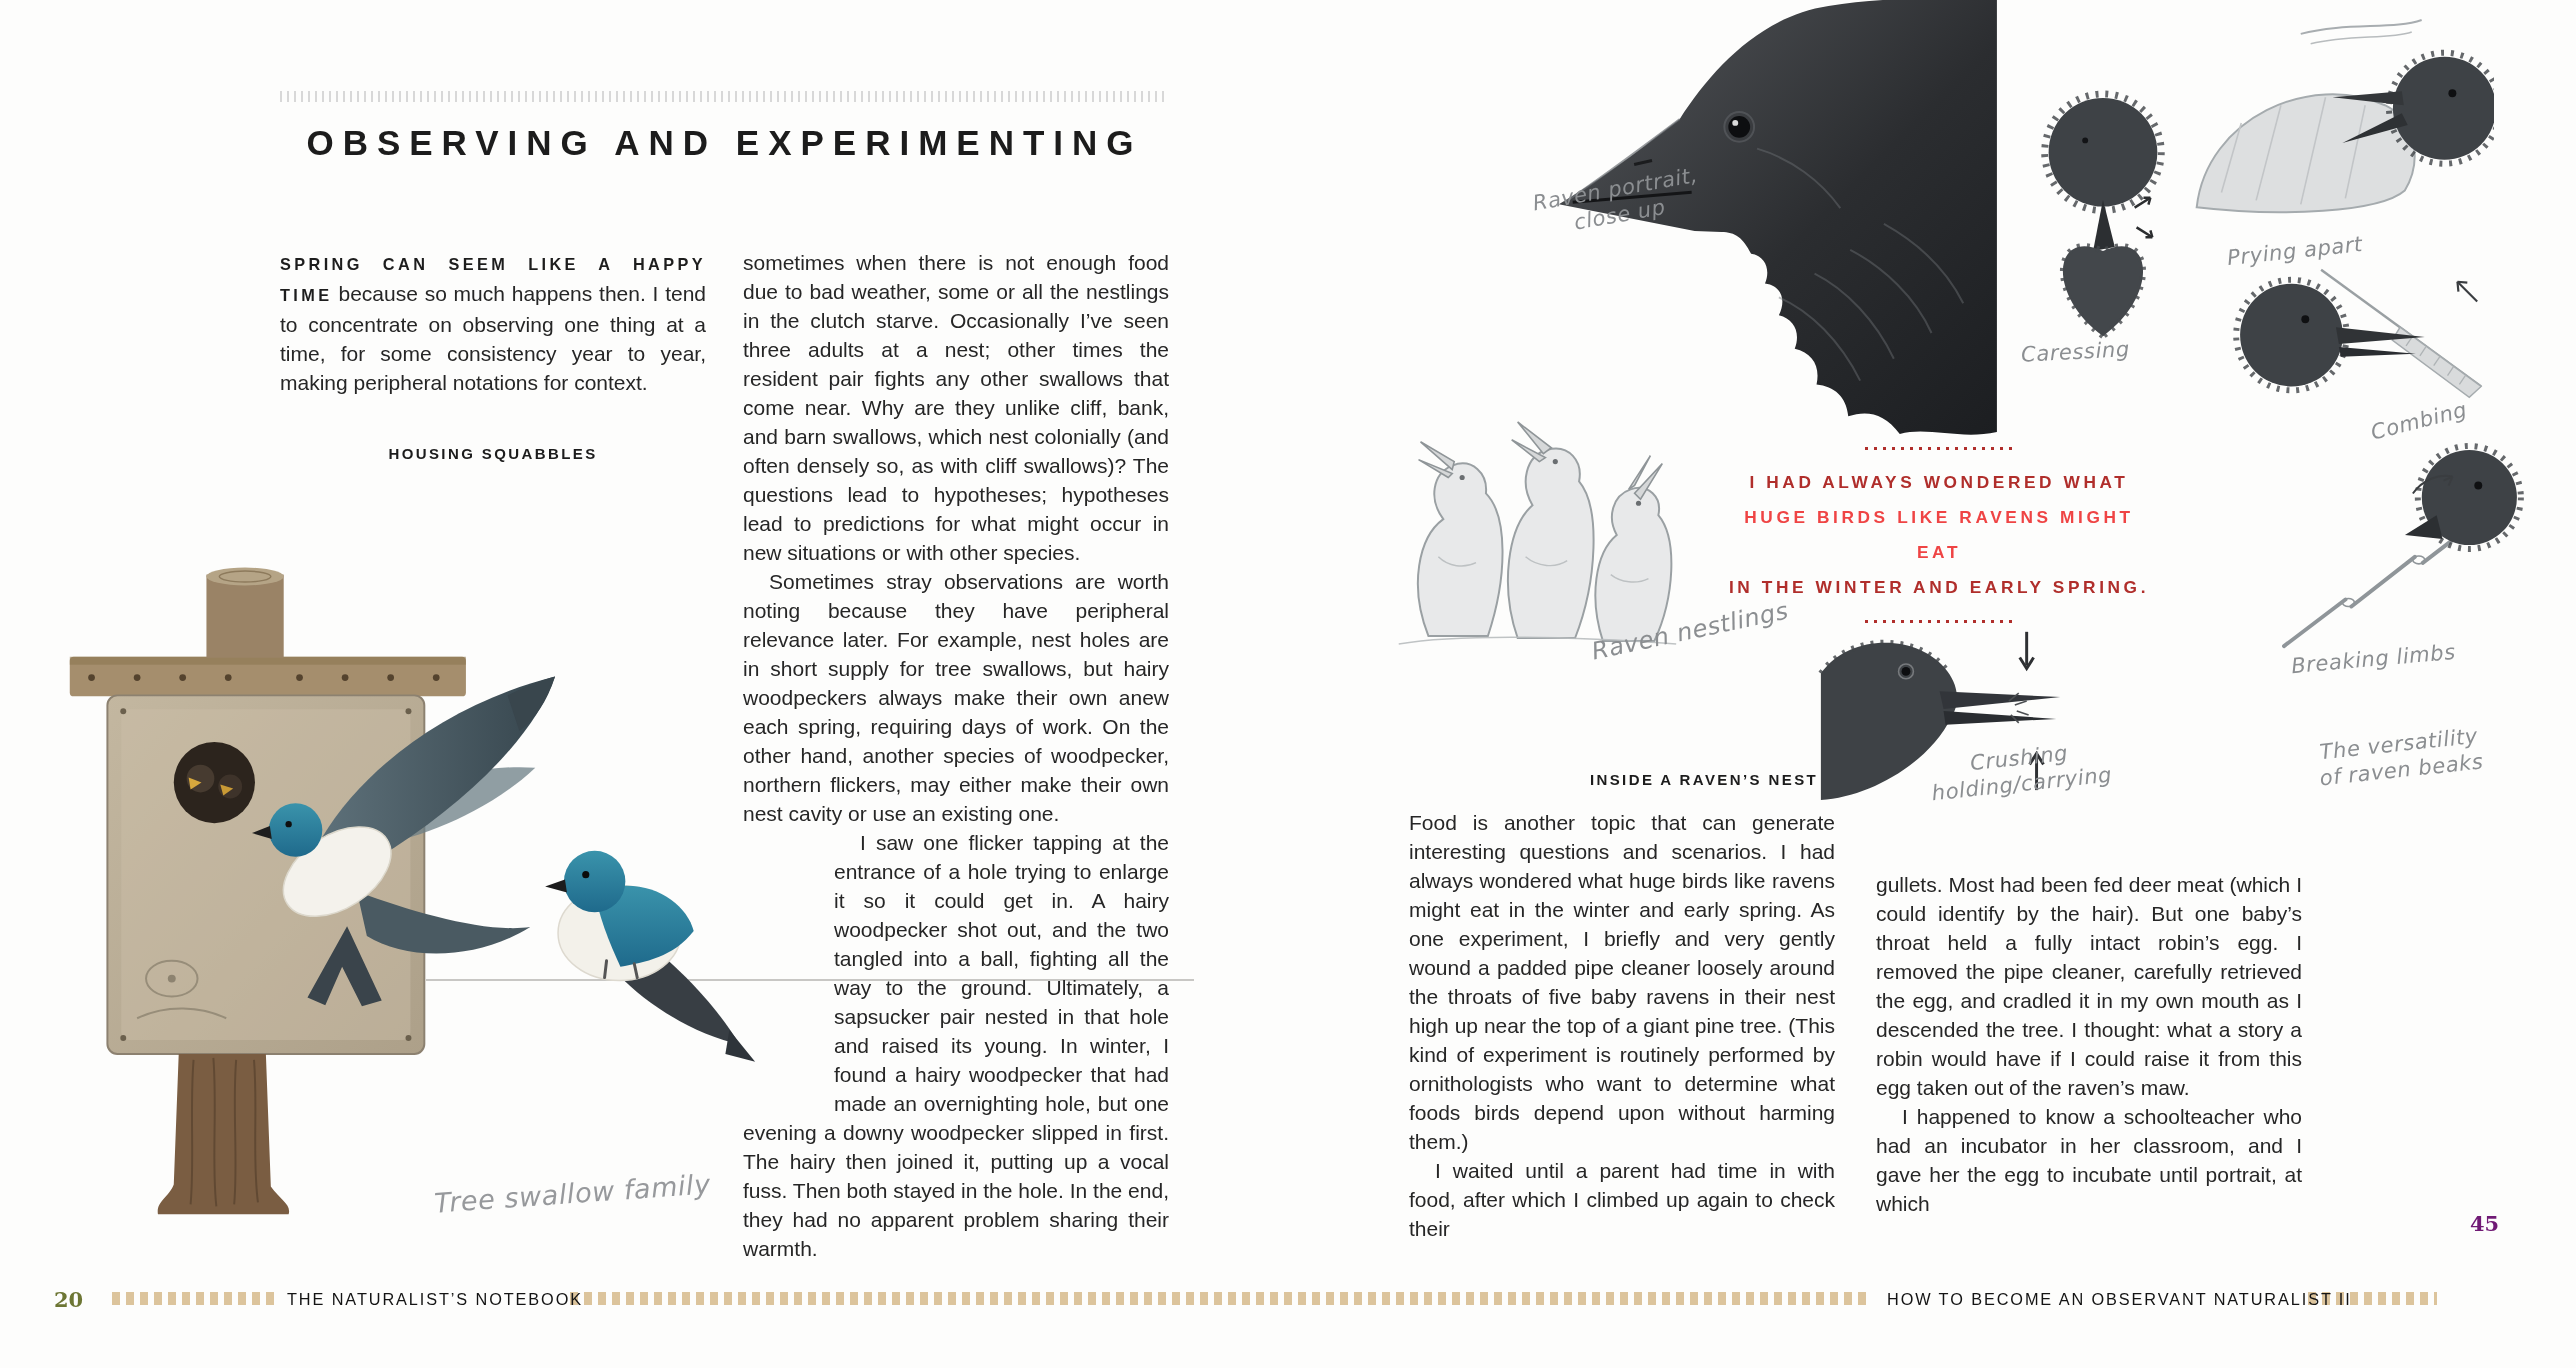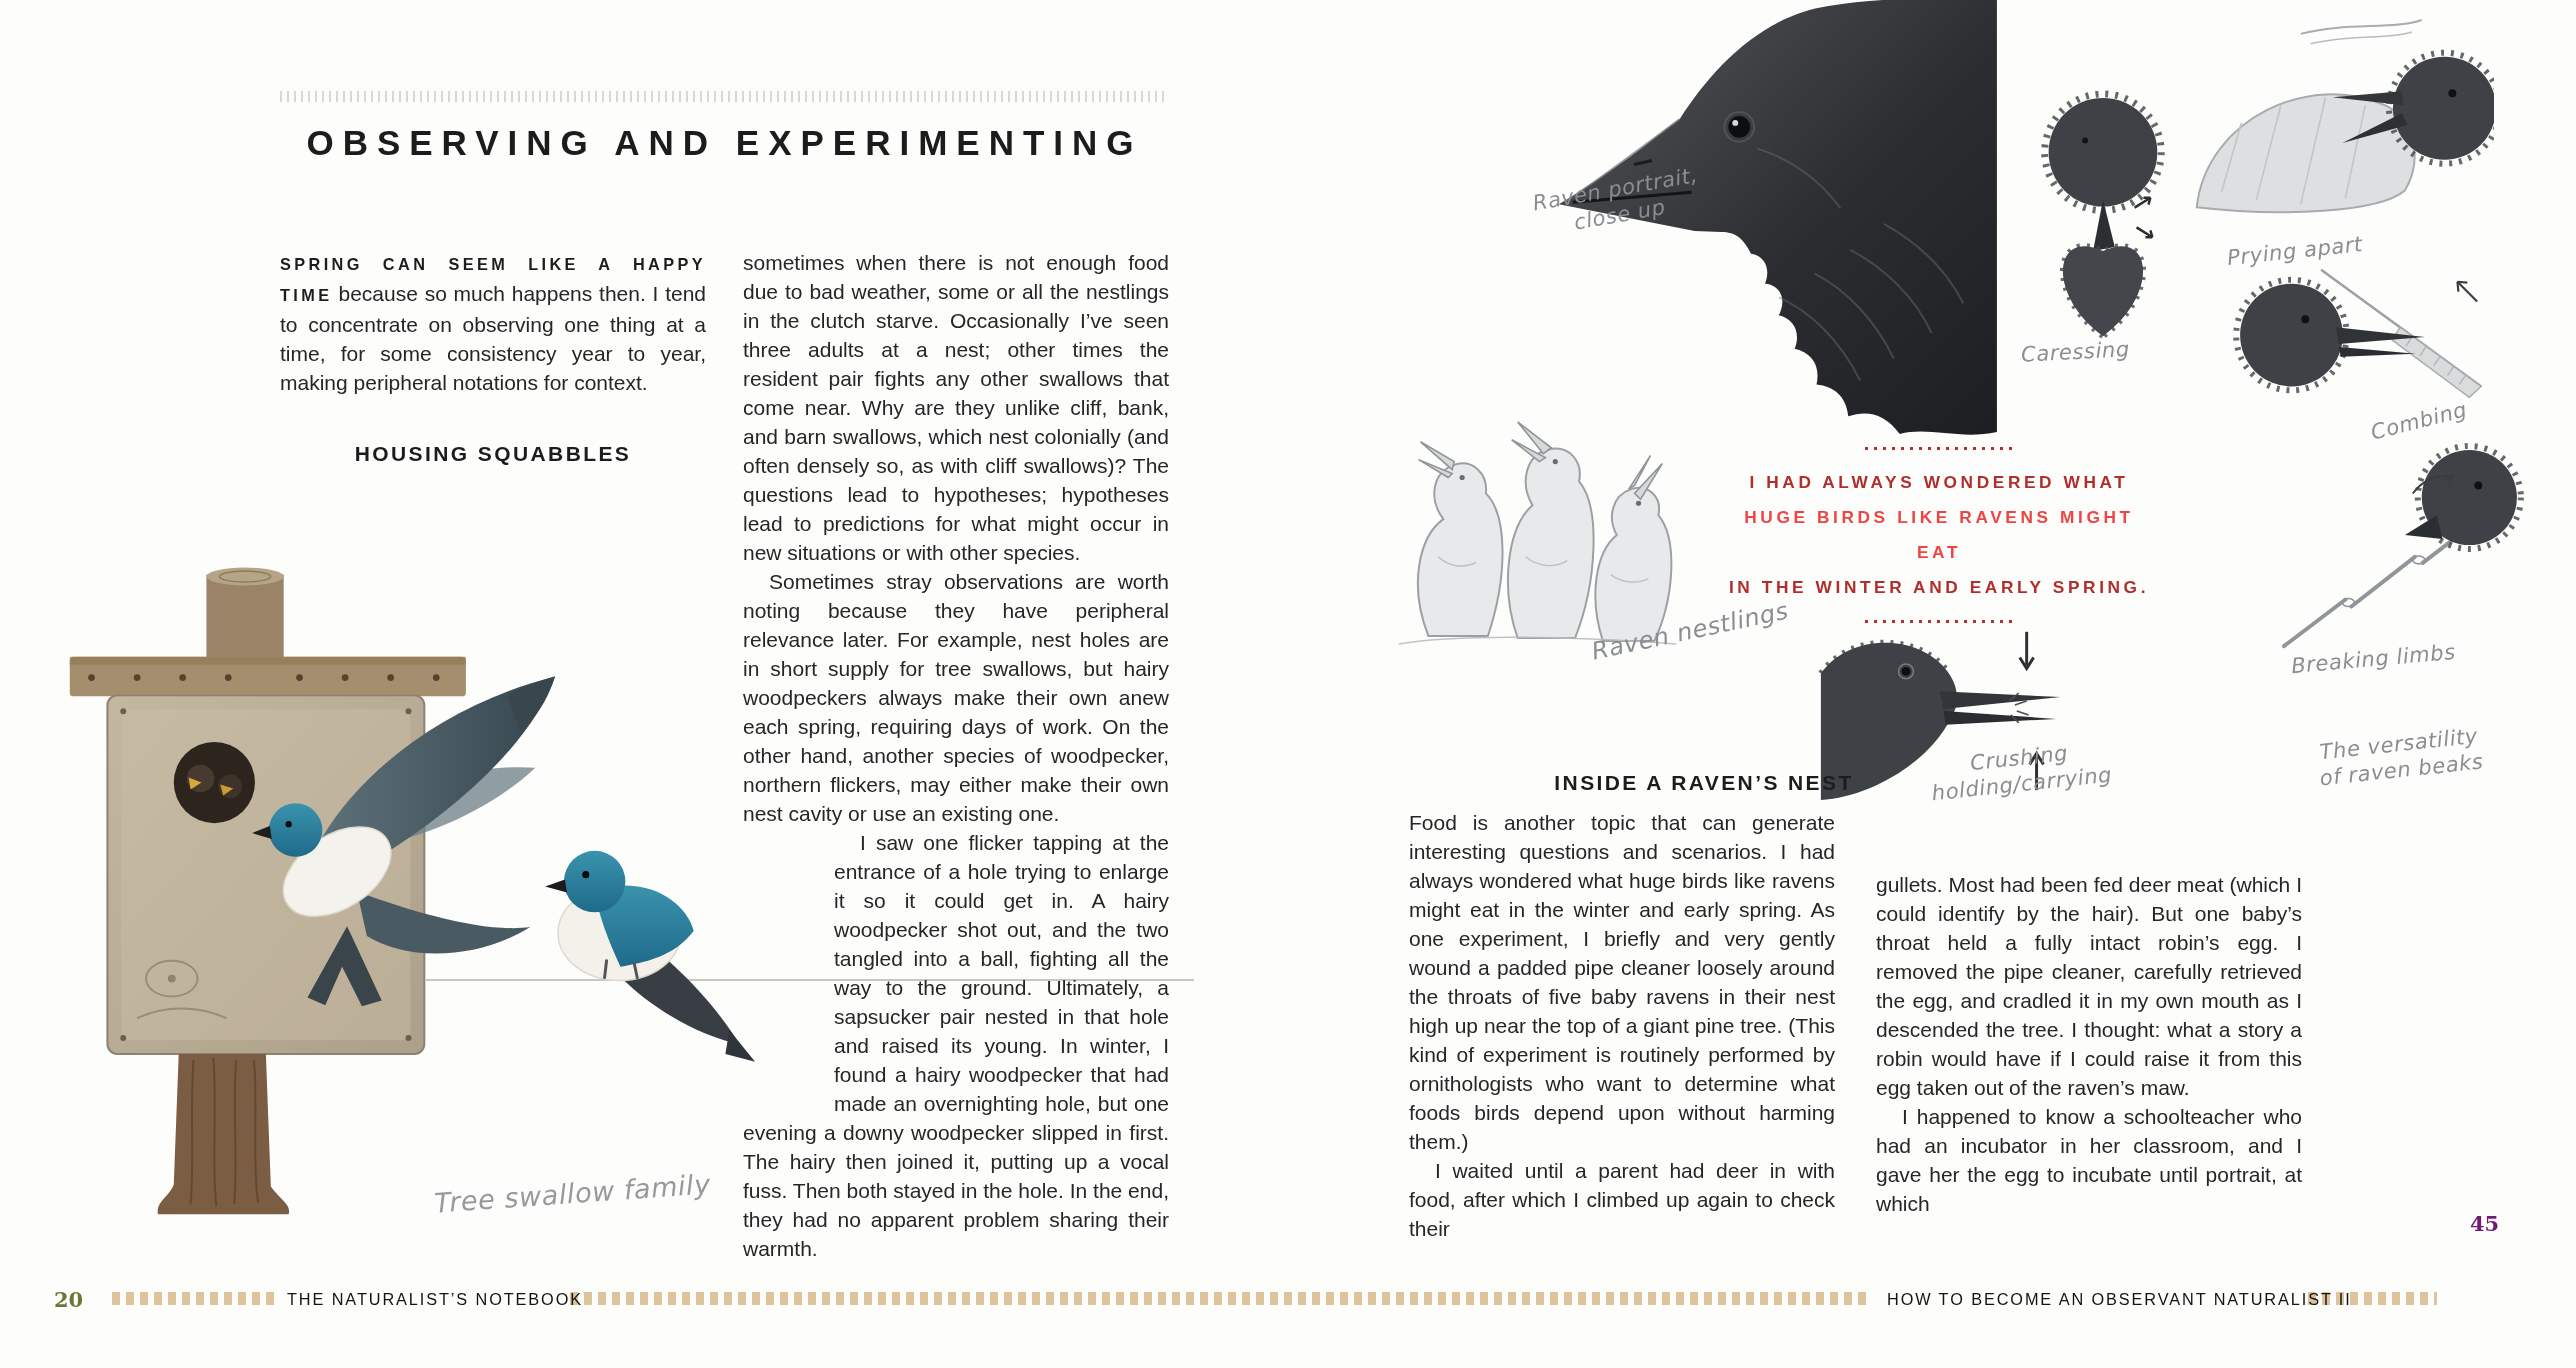--- a/index.html
+++ b/index.html
@@ -14,21 +14,21 @@
     background:repeating-linear-gradient(90deg,#d8d8d8 0 2px, transparent 2px 7px); }
 
   .page-title { font-size:35px; font-weight:700; letter-spacing:9px; text-align:center;
     color:#1c1c1c; }
 
   .body-text { font-size:21px; line-height:29px; color:#262626; text-align:justify;
     font-family:"Liberation Sans", sans-serif; }
   .body-text p { text-align:justify; }
   .ind { text-indent:26px; }
   .smallcaps-lead { font-size:16.3px; font-weight:700; letter-spacing:3.4px; margin-right:6px; color:#1d1d1d; }
-  .sec-head { font-size:21px; font-weight:700; letter-spacing:2.4px; text-align:center; color:#1c1c1c; }
+  .sec-head { font-size:15px; font-weight:700; letter-spacing:2.4px; text-align:center; color:#1c1c1c; }
 
   .float-a { float:left; width:170px; height:61px; margin-top:55px; }
   .float-b { float:left; width:91px; height:147px; margin-top:115px;
              shape-outside:polygon(0 0,100% 0,100% 100%,0 100%); }
 
   .hand { font-family:"DejaVu Sans", sans-serif; font-style:italic; color:#8b8e91;
     font-size:21px; letter-spacing:0.6px; white-space:pre-line; line-height:1.25; }
   .hand-lg { font-size:27px; color:#97999c; }
   .hand-md { font-size:24px; }
 
@@ -318,21 +318,21 @@
   </svg>
   <div class="txt hand" style="left:1930px;top:745px;transform:rotate(-6deg);text-align:center;">Crushing
 holding/carrying</div>
   <div class="txt hand" style="left:2318px;top:731px;transform:rotate(-6deg);text-align:center;">The versatility
 of raven beaks</div>
 
   <div class="txt sec-head" style="left:1491px;top:771px;width:426px;">INSIDE A RAVEN’S NEST</div>
 
   <div class="txt body-text" style="left:1409px;top:808px;width:426px;">
     <p>Food is another topic that can generate interesting questions and scenarios. I had always wondered what huge birds like ravens might eat in the winter and early spring. As one experiment, I briefly and very gently wound a padded pipe cleaner loosely around the throats of five baby ravens in their nest high up near the top of a giant pine tree. (This kind of experiment is routinely performed by ornithologists who want to determine what foods birds depend upon without harming them.)</p>
-    <p class="ind">I waited until a parent had deer in with food, after which I climbed up again to check their</p>
+    <p class="ind">I waited until a parent had time in with food, after which I climbed up again to check their</p>
   </div>
 
   <div class="txt body-text" style="left:1876px;top:870px;width:426px;">
     <p>gullets. Most had been fed deer meat (which I could identify by the hair). But one baby’s throat held a fully intact robin’s egg. I removed the pipe cleaner, carefully retrieved the egg, and cradled it in my own mouth as I descended the tree. I thought: what a story a robin would have if I could raise it from this egg taken out of the raven’s maw.</p>
     <p class="ind">I happened to know a schoolteacher who had an incubator in her classroom, and I gave her the egg to incubate until portrait, at which</p>
   </div>
 
   <div class="txt pagenum" style="left:54px;top:1287px;color:#6d7634;">20</div>
   <div class="abs dashes" style="left:112px;top:1292px;width:165px;"></div>
   <div class="txt footer-title" style="left:287px;top:1290px;">THE NATURALIST’S NOTEBOOK</div>

